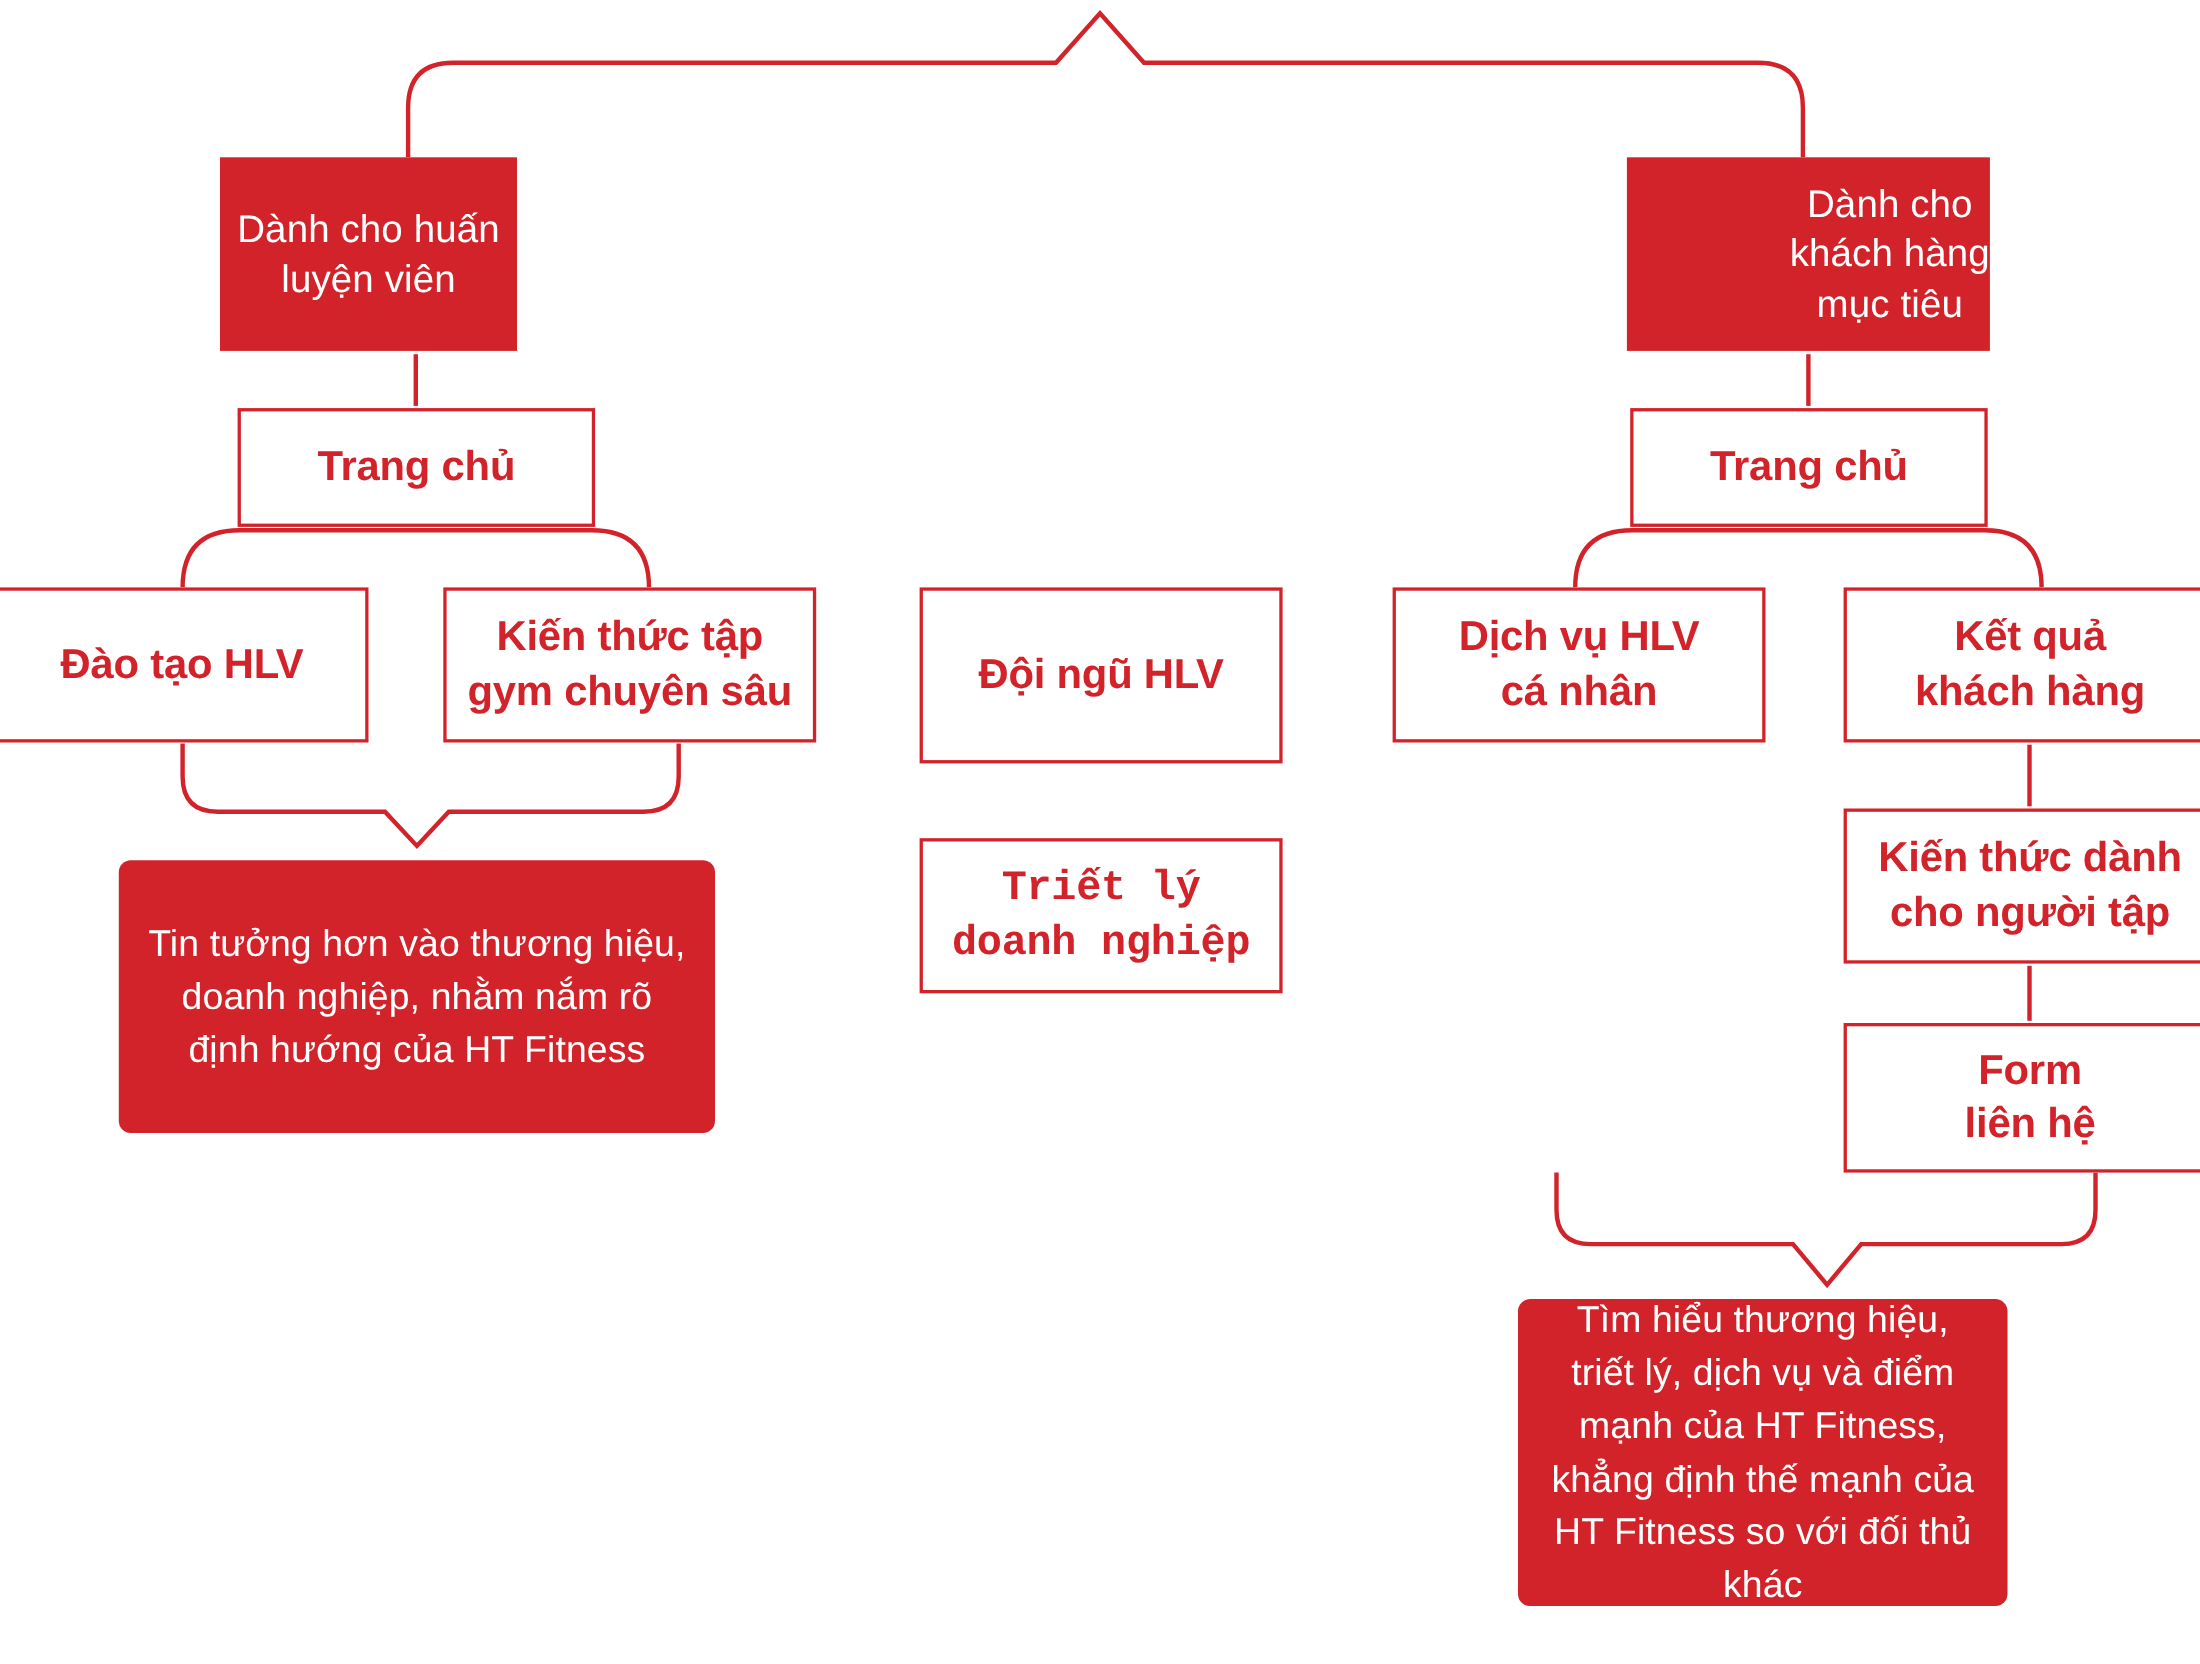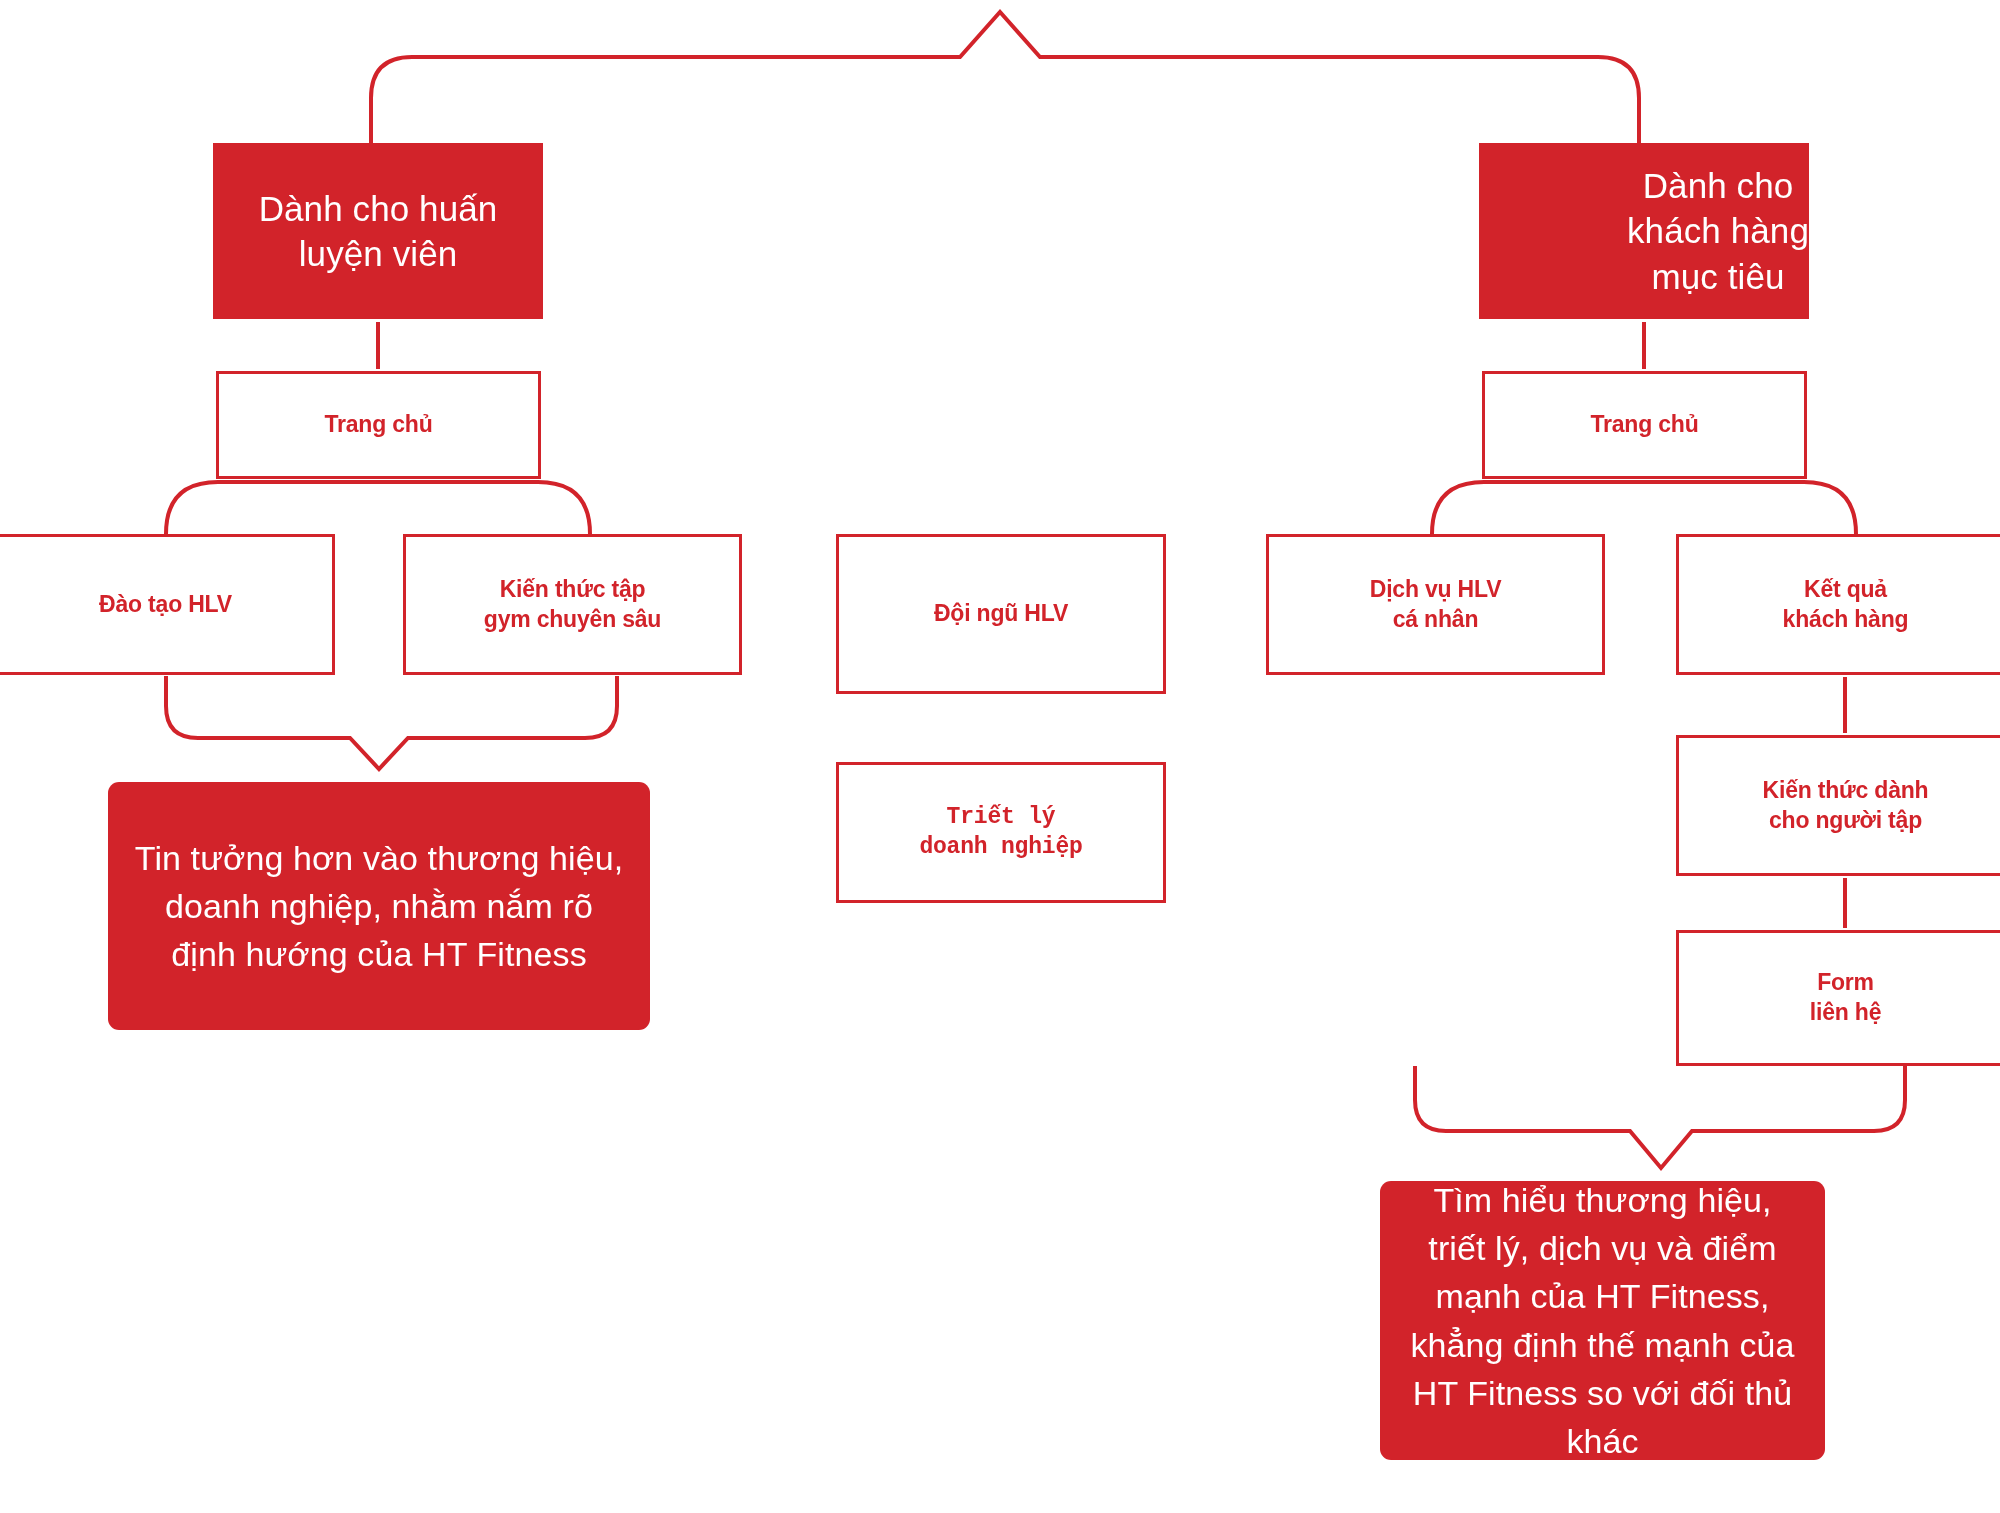--- a/index.html
+++ b/index.html
@@ -33,21 +33,21 @@
     justify-content: center;
     text-align: center;
     line-height: 1.30;
     white-space: pre-line;
   }
   .node.outline {
     border: 3px solid #d2232a;
     background: #ffffff;
     color: #d2232a;
     font-weight: 700;
-    font-size: 23px;
+    font-size: 38px;
     letter-spacing: -0.2px;
   }
   .node.filled {
     background: #d2232a;
     color: #ffffff;
     border: none;
     font-weight: 400;
     font-size: 35px;
     letter-spacing: 0.1px;
   }
@@ -109,21 +109,21 @@
                Q 1415 1131 1446 1131
                L 1630 1131
                L 1661 1168
                L 1692 1131
                L 1874 1131
                Q 1905 1131 1905 1100
                L 1905 1066"></path>
     </g>
   </svg>
 
-  <div class="node filled" style="left:213px; top:143px; width:330px; height:176px;">
+  <div class="node filled" style="left:200px; top:143px; width:270px; height:176px;">
     <span>Dành cho huấn
 luyện viên</span>
   </div>
 
   <div class="node filled" style="left:1479px; top:143px; width:330px; height:176px;justify-content:flex-end;">
     <span>Dành cho
 khách hàng
 mục tiêu</span>
   </div>
 

